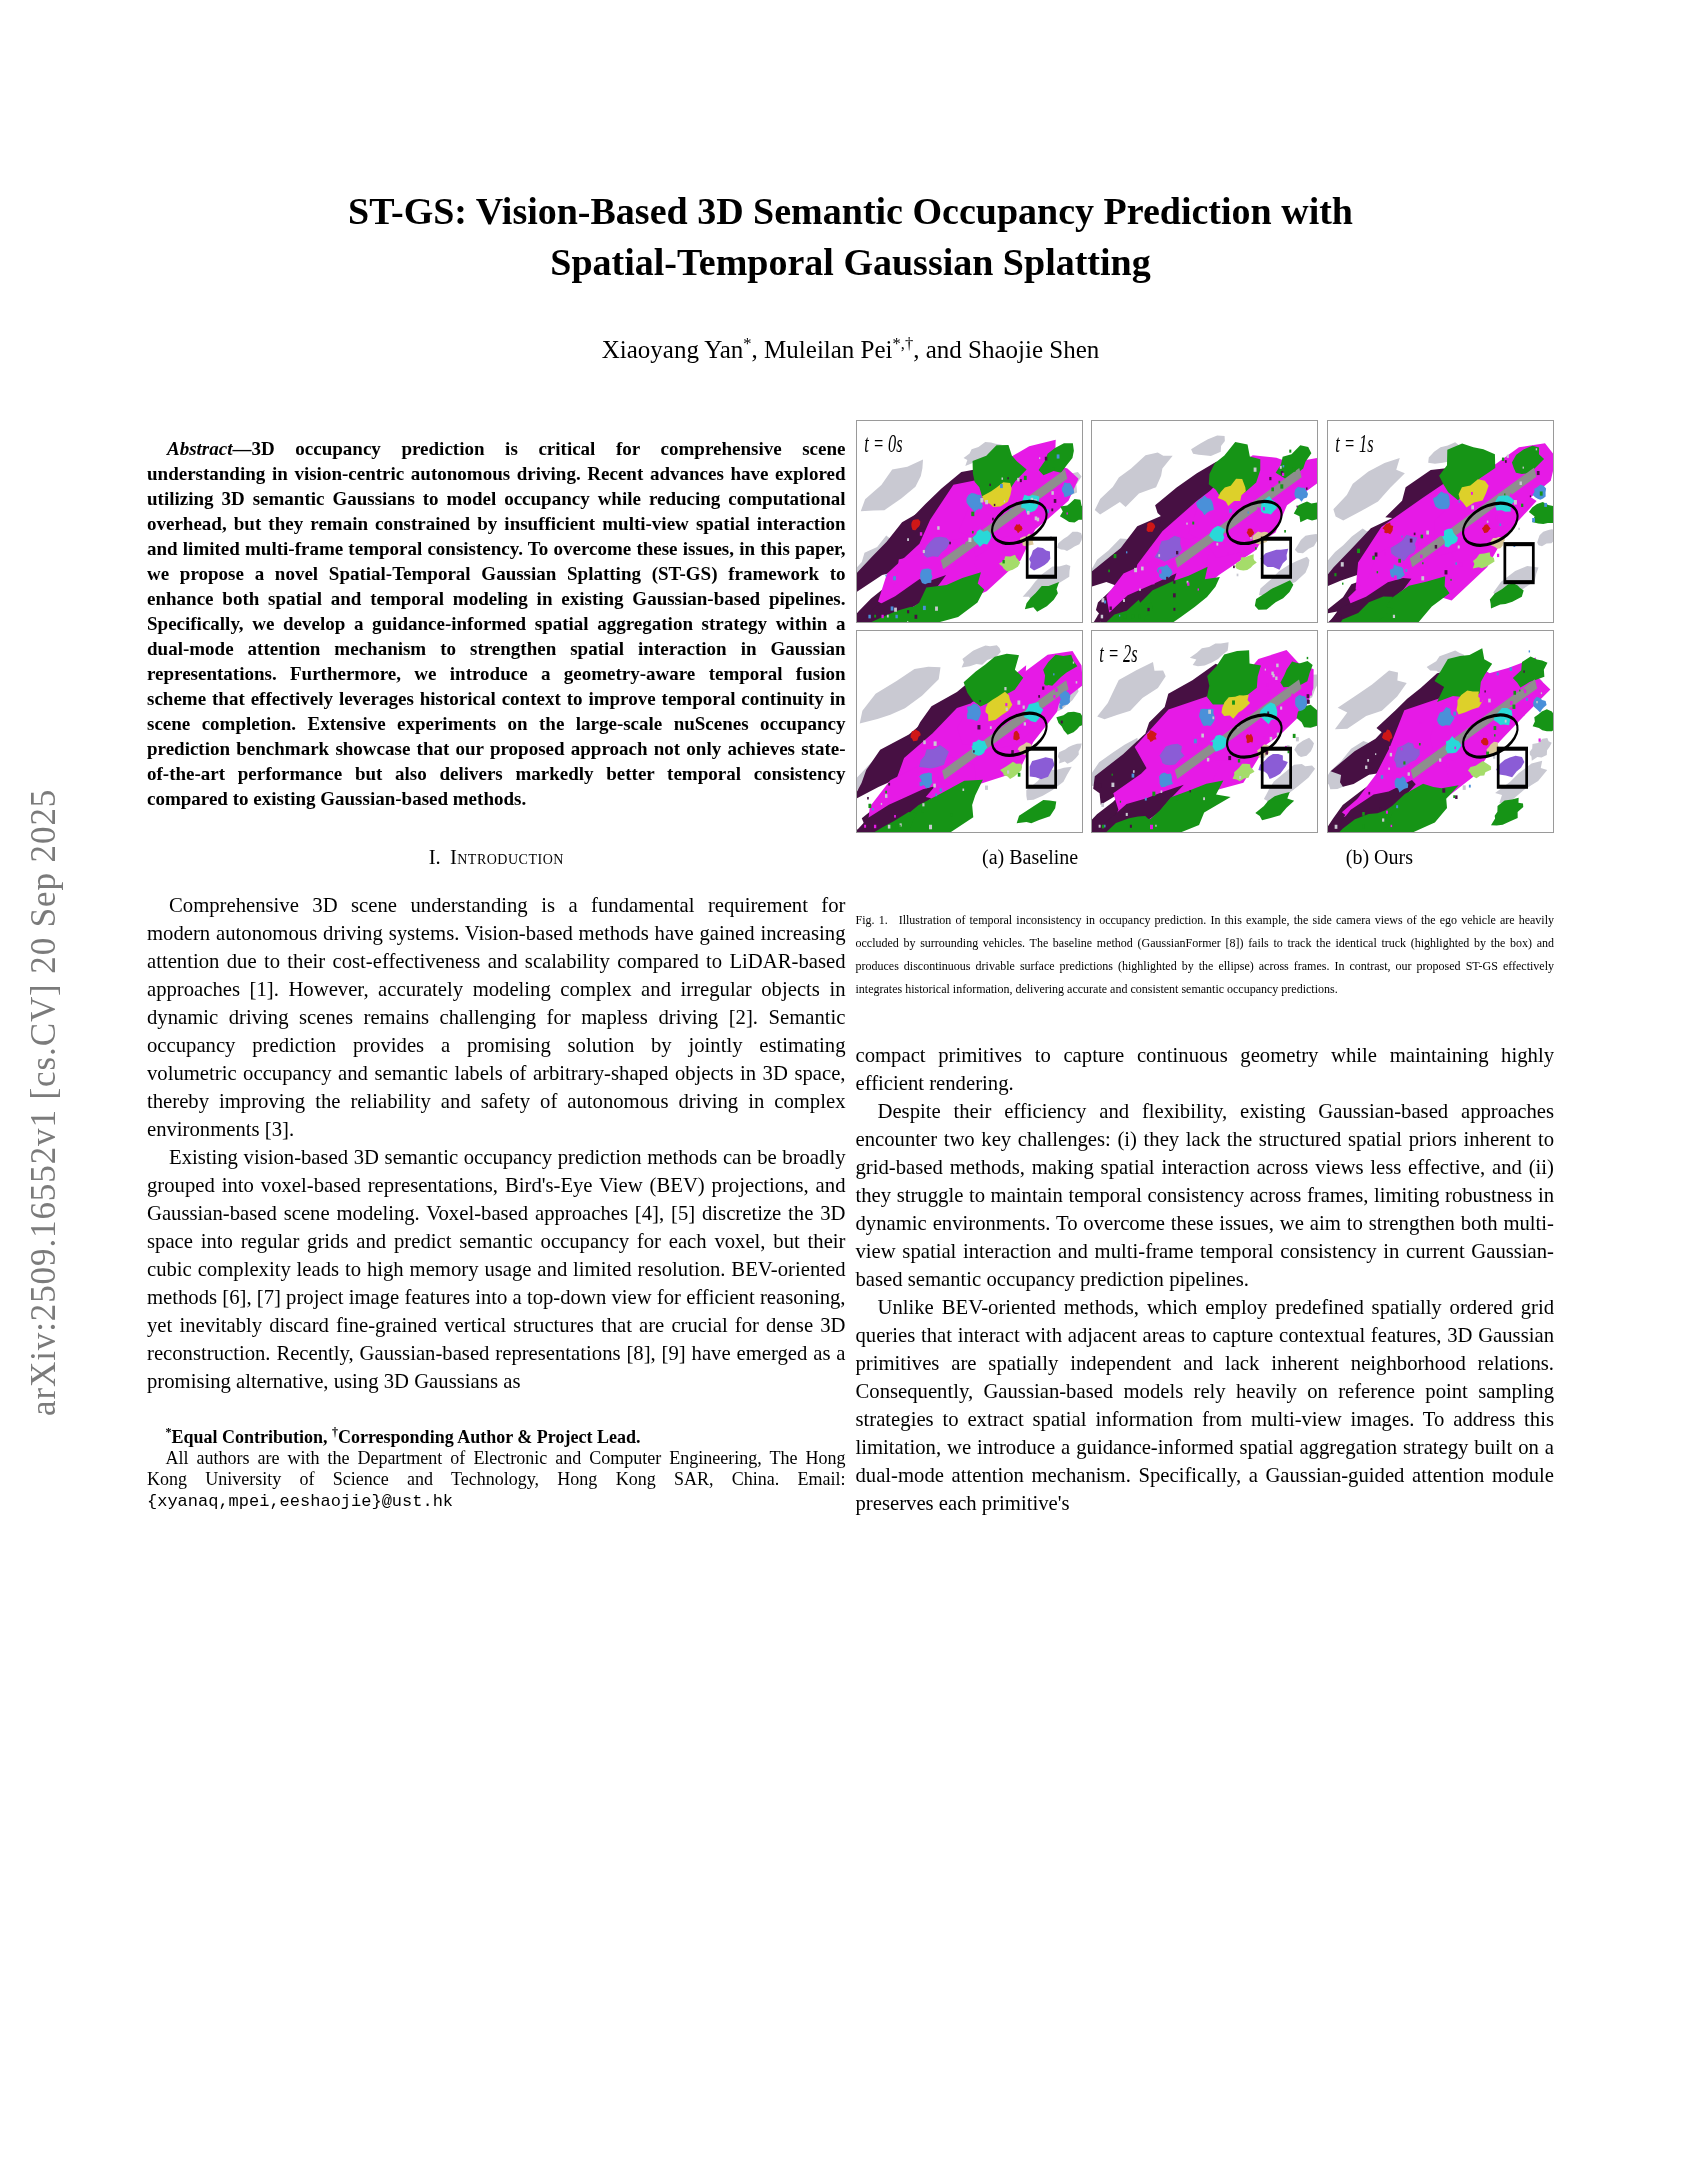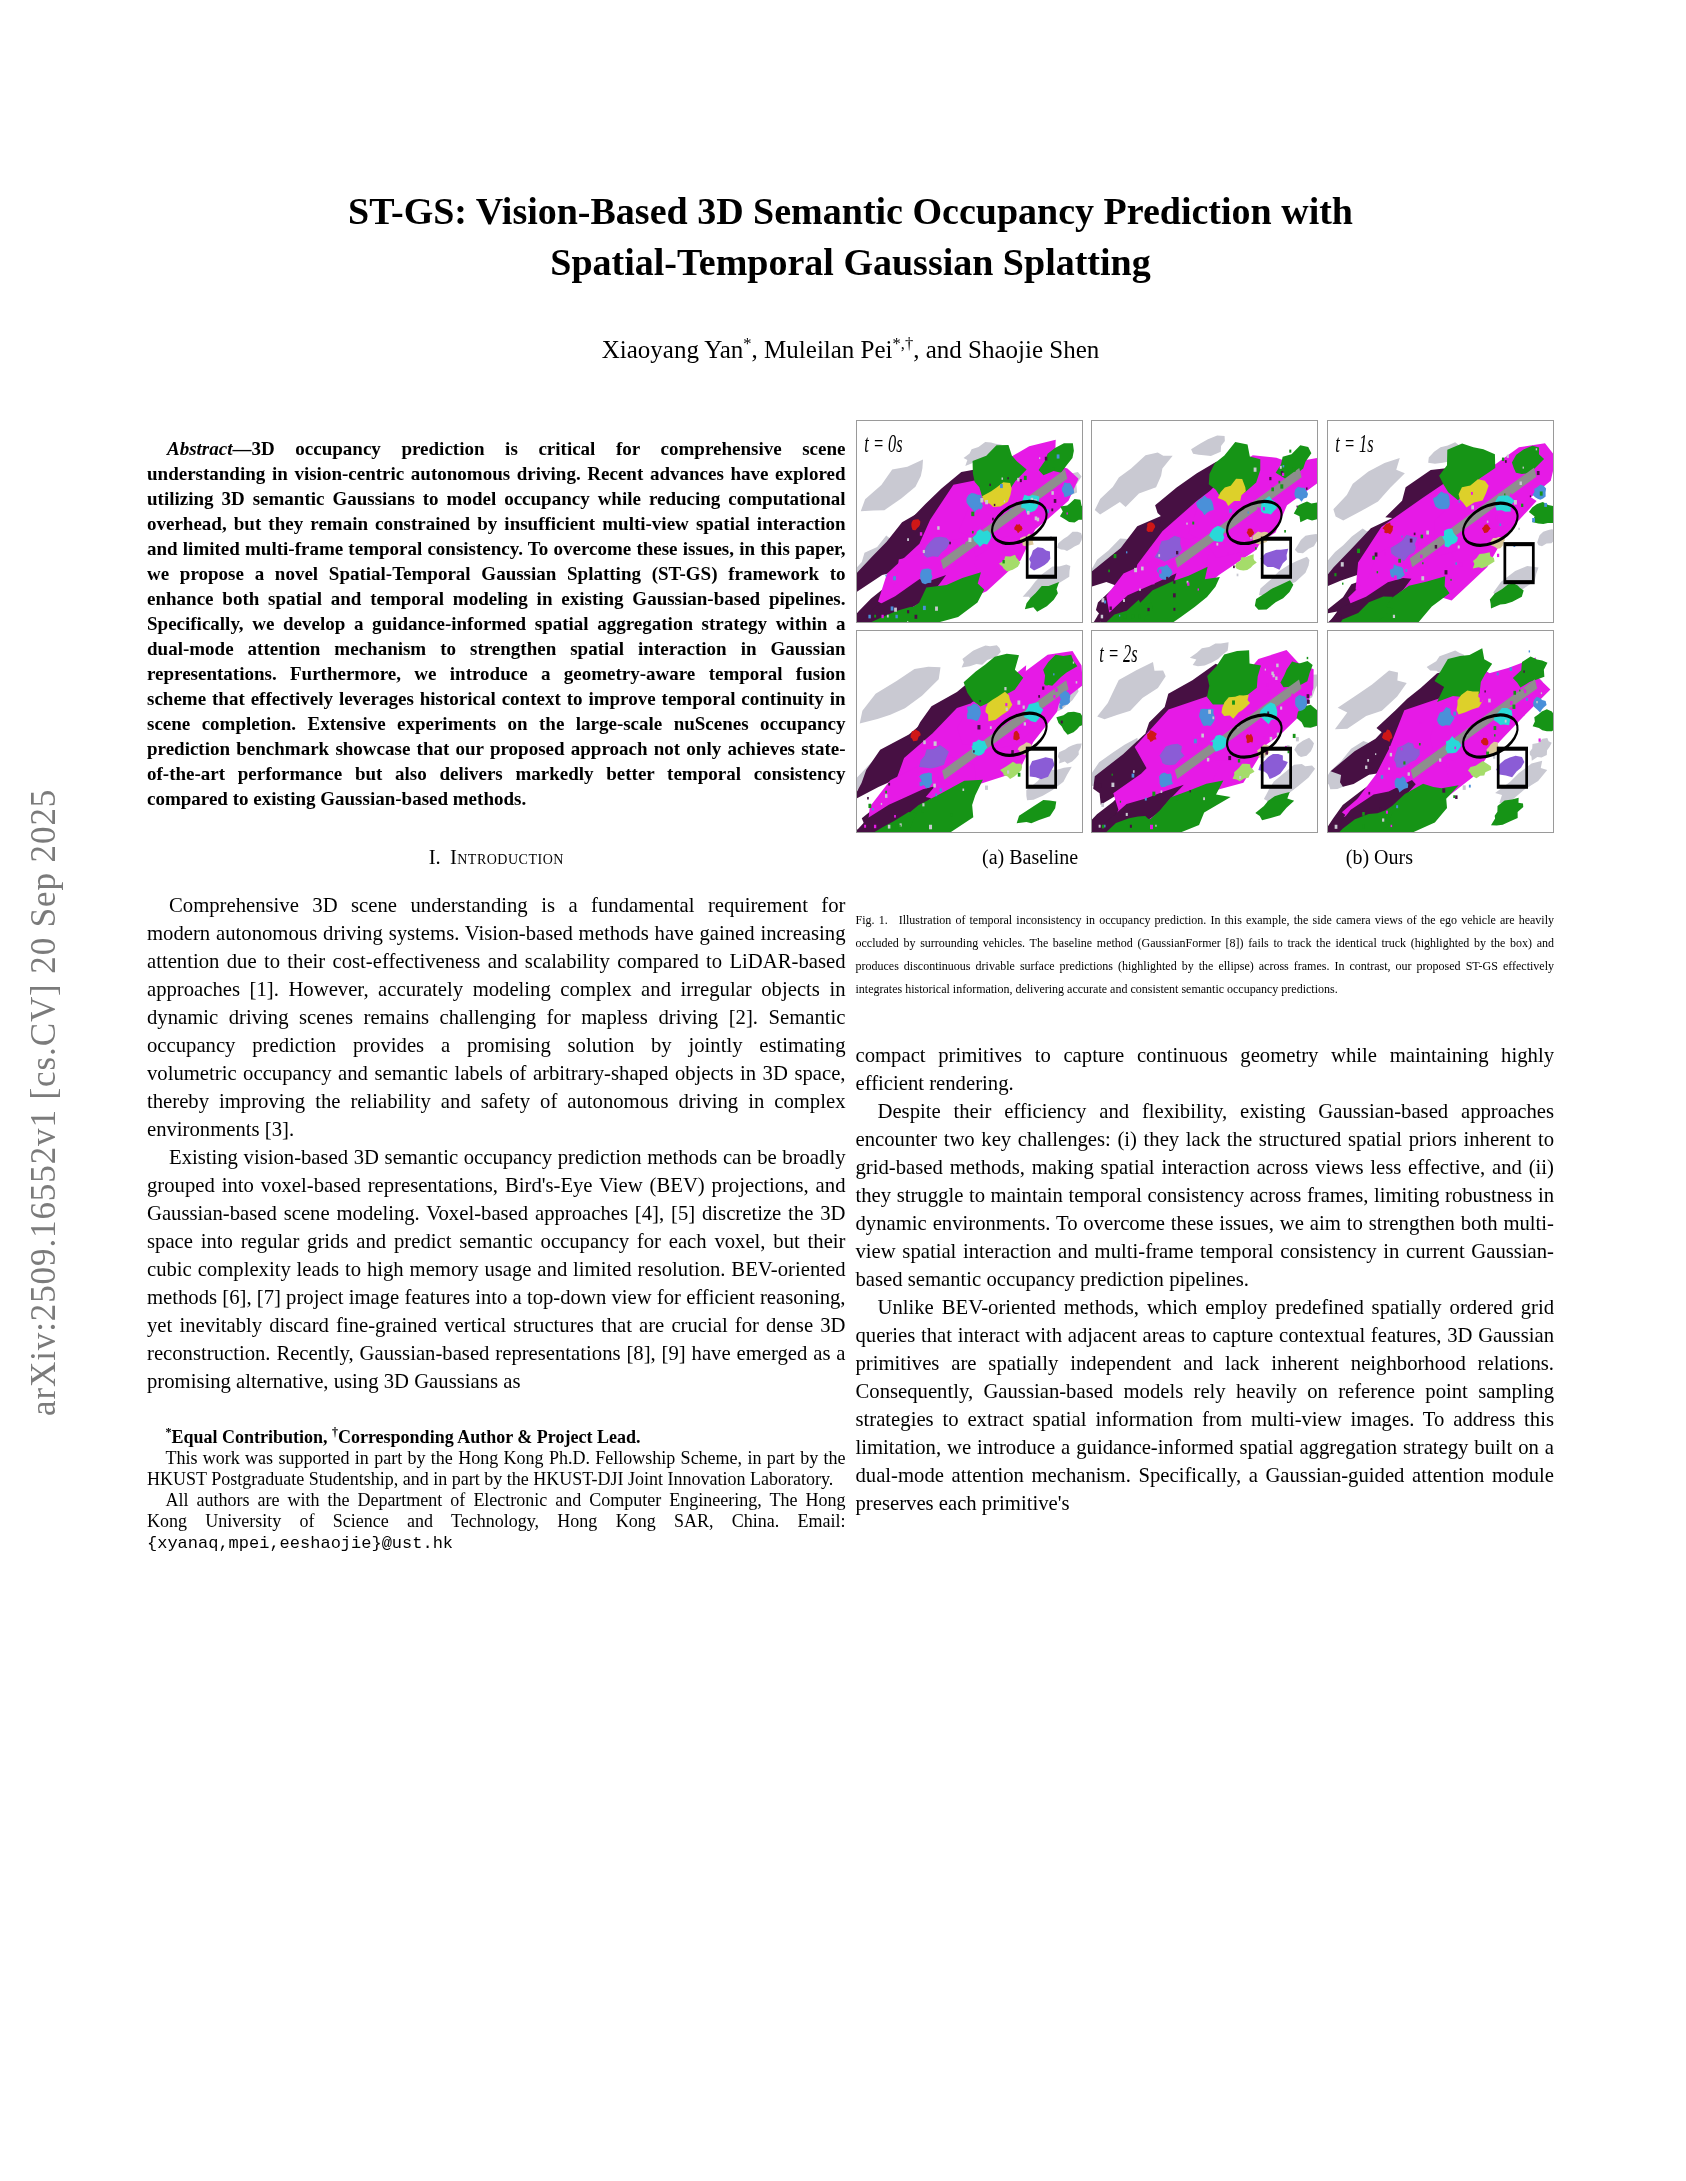--- a/index.html
+++ b/index.html
@@ -79,21 +79,20 @@
     <div class="col">
       <p class="abstract"><span class="abs-label">Abstract</span><span>—3D occupancy prediction is critical for comprehensive scene understanding in vision-centric autonomous driving. Recent advances have explored utilizing 3D semantic Gaussians to model occupancy while reducing computational overhead, but they remain constrained by insufficient multi-view spatial interaction and limited multi-frame temporal consistency. To overcome these issues, in this paper, we propose a novel Spatial-Temporal Gaussian Splatting (ST-GS) framework to enhance both spatial and temporal modeling in existing Gaussian-based pipelines. Specifically, we develop a guidance-informed spatial aggregation strategy within a dual-mode attention mechanism to strengthen spatial interaction in Gaussian representations. Furthermore, we introduce a geometry-aware temporal fusion scheme that effectively leverages historical context to improve temporal continuity in scene completion. Extensive experiments on the large-scale nuScenes occupancy prediction benchmark showcase that our proposed approach not only achieves state-of-the-art performance but also delivers markedly better temporal consistency compared to existing Gaussian-based methods.</span></p>
 
       <div class="sec-heading"><span class="sec-num">I.</span><span class="sec-title">Introduction</span></div>
 
       <p class="body-p">Comprehensive 3D scene understanding is a fundamental requirement for modern autonomous driving systems. Vision-based methods have gained increasing attention due to their cost-effectiveness and scalability compared to LiDAR-based approaches [1]. However, accurately modeling complex and irregular objects in dynamic driving scenes remains challenging for mapless driving [2]. Semantic occupancy prediction provides a promising solution by jointly estimating volumetric occupancy and semantic labels of arbitrary-shaped objects in 3D space, thereby improving the reliability and safety of autonomous driving in complex environments [3].</p>
       <p class="body-p">Existing vision-based 3D semantic occupancy prediction methods can be broadly grouped into voxel-based representations, Bird's-Eye View (BEV) projections, and Gaussian-based scene modeling. Voxel-based approaches [4], [5] discretize the 3D space into regular grids and predict semantic occupancy for each voxel, but their cubic complexity leads to high memory usage and limited resolution. BEV-oriented methods [6], [7] project image features into a top-down view for efficient reasoning, yet inevitably discard fine-grained vertical structures that are crucial for dense 3D reconstruction. Recently, Gaussian-based representations [8], [9] have emerged as a promising alternative, using 3D Gaussians as</p>
 
       <div class="footnotes">
         <p class="fn fn-bold"><sup>*</sup><span>Equal Contribution, </span><sup>†</sup><span>Corresponding Author &amp; Project Lead.</span></p>
-        <p class="fn">This work was supported in part by the Hong Kong Ph.D. Fellowship Scheme, in part by the HKUST Postgraduate Studentship, and in part by the HKUST-DJI Joint Innovation Laboratory.</p>
         <p class="fn"><span>All authors are with the Department of Electronic and Computer Engineering, The Hong Kong University of Science and Technology, Hong Kong SAR, China. Email: </span><span class="mono">{xyanaq,mpei,eeshaojie}@ust.hk</span></p>
       </div>
     </div>
 
     <div class="col">
 
       <div class="fig-grid" id="figure-grid">
           <div class="panel">
             <svg viewBox="0 0 372 222" preserveAspectRatio="none">
               <polygon points="108.0,52.3 105.4,60.8 96.5,72.5 73.1,85.7 45.2,98.5 26.8,98.9 6.2,99.7 13.4,86.3 40.2,70.8 58.1,53.7 83.1,50.6 109.0,42.4" fill="#c9c9d2"></polygon>

